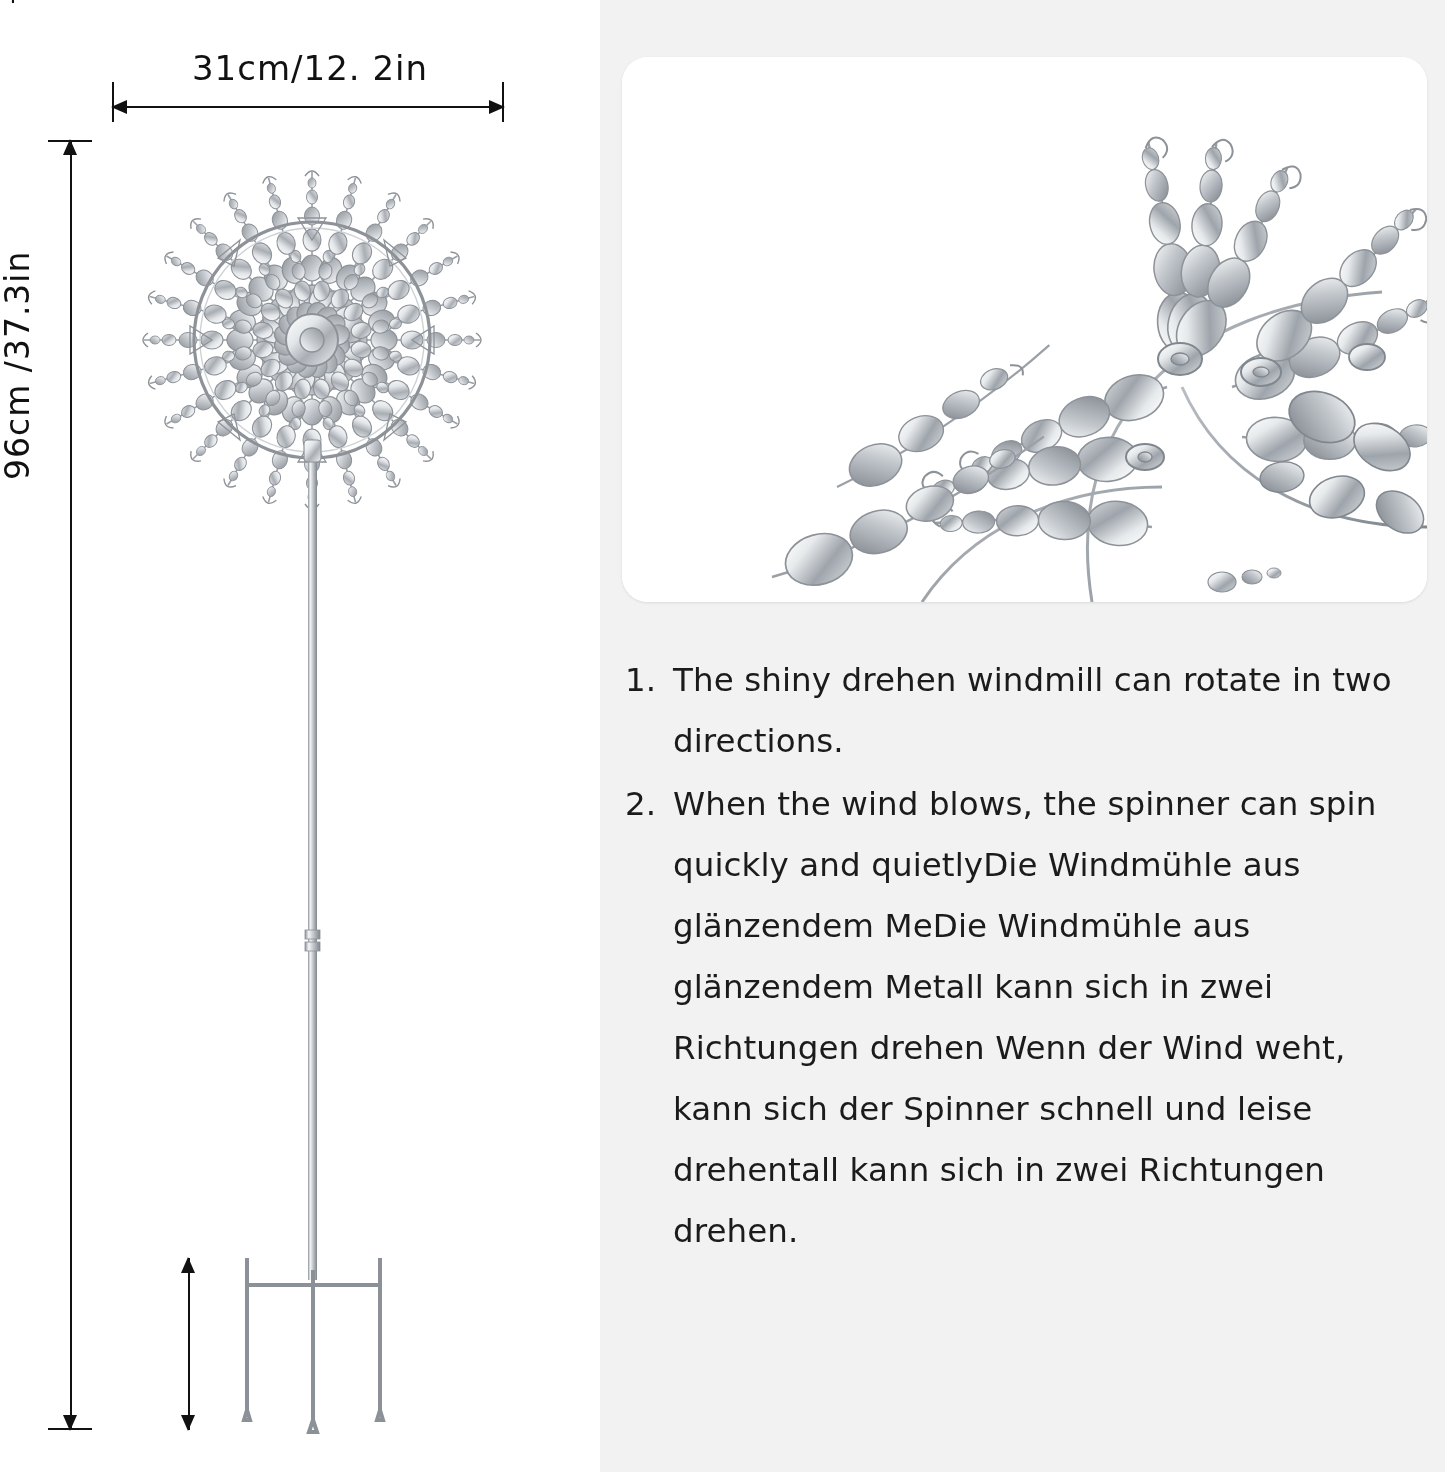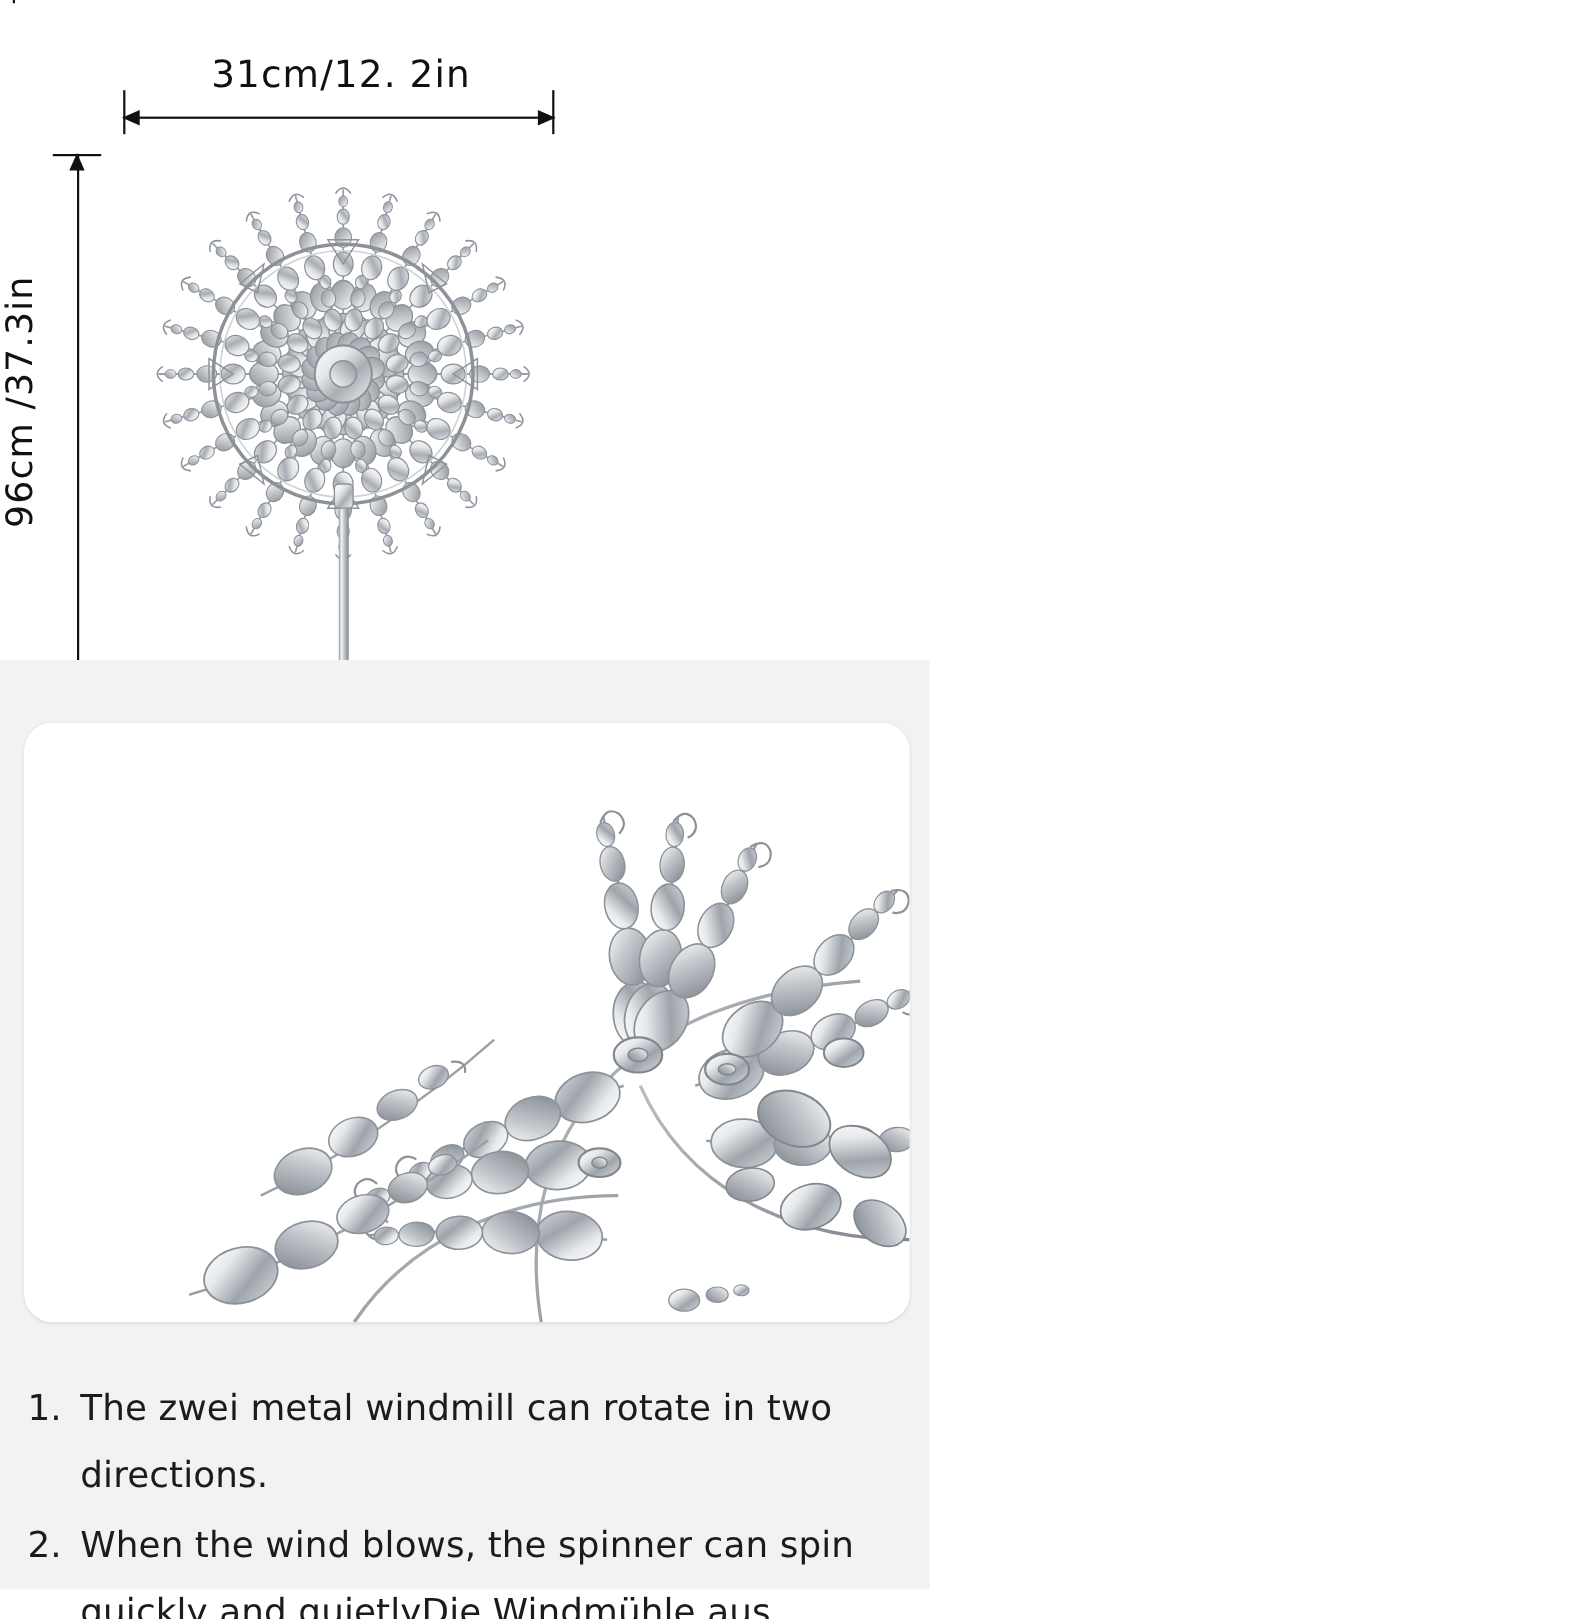--- a/index.html
+++ b/index.html
@@ -12,21 +12,21 @@
     height: 1472px;
     font-family: "DejaVu Sans", sans-serif;
     position: relative;
     overflow: hidden;
   }
 
   .page {
     position: absolute;
     inset: 0;
     display: flex;
-    flex-direction: column;
+    flex-direction: row;
   }
 
   
   .left-panel {
     position: relative;
     width: 600px;
     height: 1472px;
     background: #ffffff;
     flex: 0 0 600px;
   }
@@ -465,21 +465,21 @@
           <ellipse cx="600" cy="525" rx="14" ry="10" fill="url(#pMetal1)" stroke="#8d9298" stroke-width="1.2"></ellipse>
           <ellipse cx="630" cy="520" rx="10" ry="7" fill="url(#pMetal2)" stroke="#8d9298" stroke-width="1.1"></ellipse>
           <ellipse cx="652" cy="516" rx="7" ry="5" fill="url(#pMetal1)" stroke="#8d9298" stroke-width="1"></ellipse>
         </g>
       </svg>
     </div>
 
     <div class="feature-list">
       <div class="feature-item">
         <div class="feature-num">1.</div>
-        <div class="feature-text">The zwei metal windmill can rotate in two directions.</div>
+        <div class="feature-text">The shiny drehen windmill can rotate in two directions.</div>
       </div>
       <div class="feature-item">
         <div class="feature-num">2.</div>
         <div class="feature-text">When the wind blows, the spinner can spin quickly and quietlyDie Windmühle aus glänzendem MeDie Windmühle aus glänzendem Metall kann sich in zwei Richtungen drehen Wenn der Wind weht, kann sich der Spinner schnell und leise drehentall kann sich in zwei Richtungen drehen.</div>
       </div>
     </div>
   </div>
 </div>
 
 </body></html>

